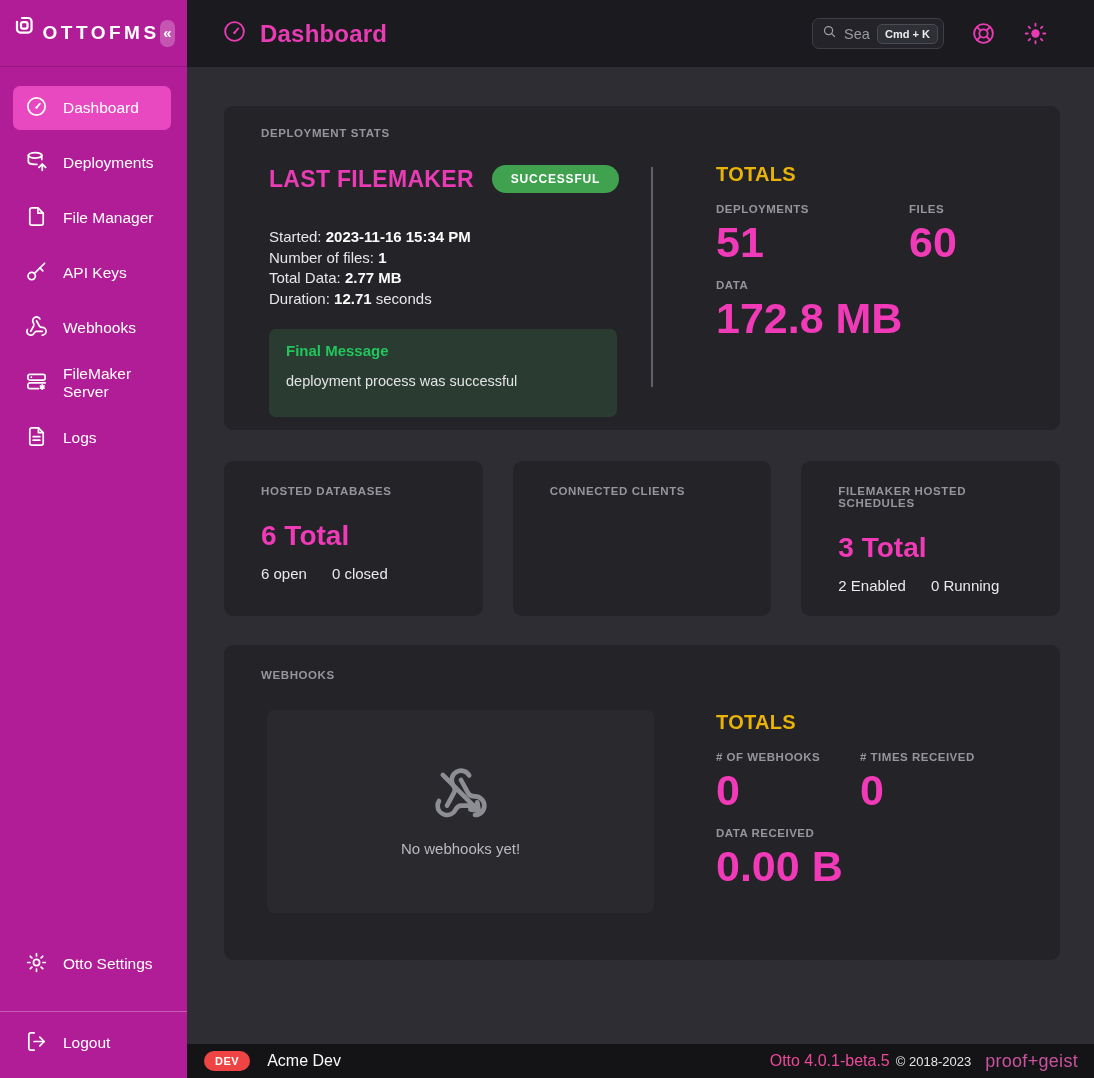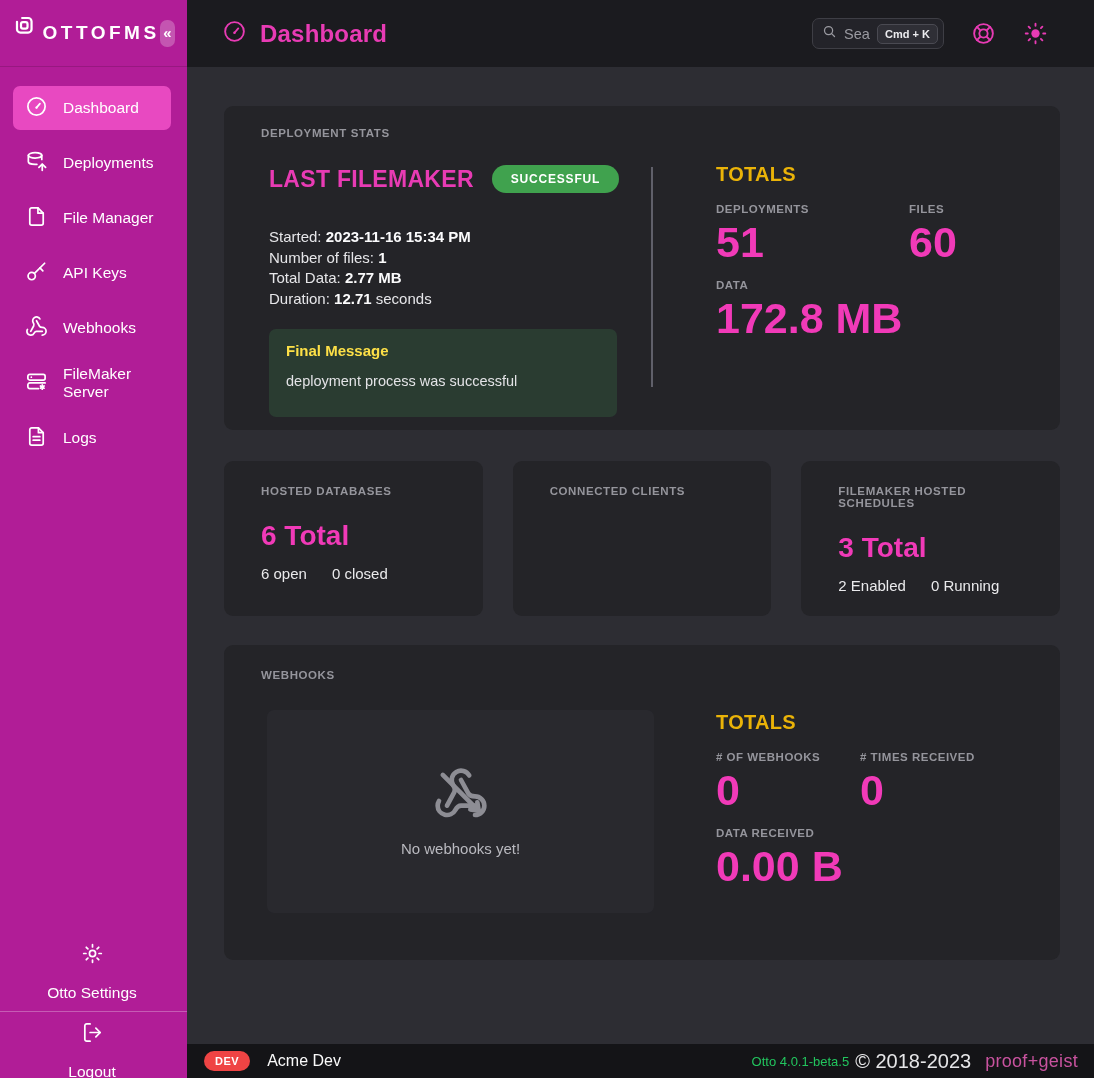--- a/index.html
+++ b/index.html
@@ -39,21 +39,21 @@
     display:flex; align-items:center; gap:15px;
     height:44px; padding:0 12px; border-radius:7px;
     color:#fff; font-size:15.5px; cursor:pointer;
   }
   .nav-item.active { background:#e849c1; }
   .nav-item svg, .side-extra-item svg { width:23px; height:23px; flex-shrink:0; }
   .sidebar-bottom { margin-top:auto; }
   .side-extra-item {
     display:flex; align-items:center; gap:15px;
     height:44px; margin:0 16px 0 13px; padding:0 12px;
-    border-radius:7px; color:#fff; font-size:15.5px; cursor:pointer;flex-direction:column;
+    border-radius:7px; color:#fff; font-size:15.5px; cursor:pointer;
   }
   .settings-item { margin-bottom:25px; }
   .sidebar-divider { height:1px; background:rgba(255,255,255,0.28); }
   .logout-item { margin-top:9px; margin-bottom:13px; }
 
   
   .main { flex:1; display:flex; flex-direction:column; min-width:0; }
   .topbar {
     height:67px; flex-shrink:0; background:#1b1b1f;
     display:flex; align-items:center;
@@ -98,21 +98,21 @@
   .status-badge {
     background:#40a24e; color:#fff; font-size:12px; font-weight:700;
     letter-spacing:0.8px; padding:7px 19px; border-radius:999px;
   }
   .deploy-details { margin-top:34px; font-size:15px; line-height:20.5px; color:#e6e6e9; }
   .deploy-details b { color:#fbfbfc; font-weight:700; }
   .final-message {
     margin-top:20px; width:348px; min-height:88px;
     background:#2a3c31; border-radius:7px; padding:13px 17px;
   }
-  .final-message-title { color:#fde047; font-size:15px; font-weight:700; }
+  .final-message-title { color:#22c55e; font-size:15px; font-weight:700; }
   .final-message-text { color:#e3e3e6; font-size:14.5px; margin-top:14px; }
   .deploy-divider { width:2px; background:#60606a; margin-top:6px; height:220px; flex-shrink:0; }
   .deploy-right { padding-left:63px; padding-top:2px; }
   .totals-title { color:#eab308; font-size:20px; font-weight:800; letter-spacing:0.3px; }
   .stat-grid { display:grid; grid-template-columns:193px auto; margin-top:17px; }
   .stat-grid.narrow { grid-template-columns:144px auto; }
   .stat-cell-label { color:#95959c; font-size:11.5px; font-weight:700; letter-spacing:0.5px; }
   .stat-cell-value { color:#f13ab8; font-size:43px; font-weight:800; line-height:1.12; margin-top:3px; }
   .stat-row2 { margin-top:13px; }
 
@@ -138,22 +138,22 @@
   .footer {
     height:34px; flex-shrink:0; background:#141417;
     display:flex; align-items:center; padding:0 16px 0 17px;
   }
   .env-badge {
     background:#ef4444; color:#fff; font-size:11px; font-weight:700;
     letter-spacing:0.5px; padding:4px 11px; border-radius:999px;
   }
   .server-name { color:#fafafa; font-size:16px; margin-left:17px; }
   .footer-right { margin-left:auto; display:flex; align-items:center; gap:6px; }
-  .footer-version { color:#22c55e; font-size:13px; }
-  .footer-copy { color:#e6e6e8; font-size:20px; }
+  .footer-version { color:#ec4899; font-size:16px; }
+  .footer-copy { color:#e6e6e8; font-size:13px; }
   .footer-brand { color:#c9539f; font-size:18px; margin-left:8px; letter-spacing:0.3px; }
 </style>
 </head>
 <body>
 
 <div class="app">
 
   <aside class="sidebar">
     <div class="sidebar-header">
       <span class="logo-mark">

